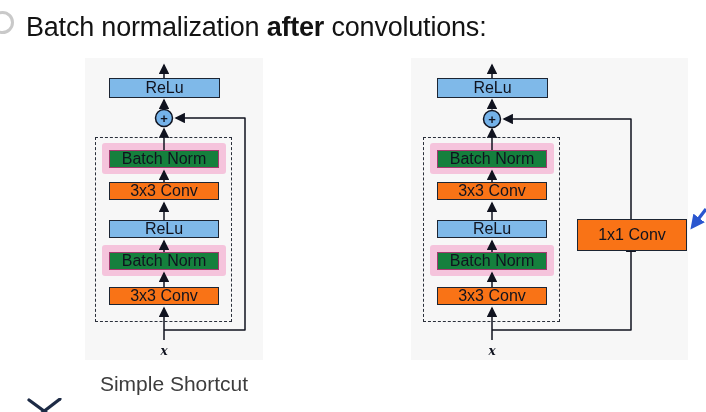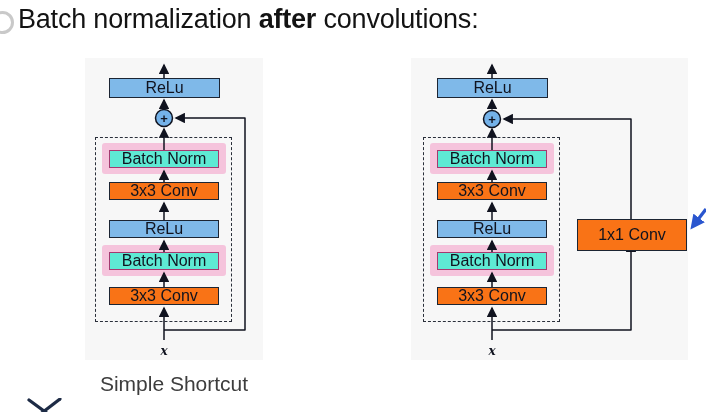--- a/index.html
+++ b/index.html
@@ -5,35 +5,35 @@
   html,body{margin:0;padding:0;background:#fff;}
   .page{
     position:relative;width:706px;height:412px;overflow:hidden;background:#ffffff;
     font-family:"Liberation Sans",sans-serif;
   }
   .bullet{
     position:absolute;left:-9px;top:11px;width:17px;height:17px;border-radius:50%;
     border:3px solid #c9c9c9;background:#fff;
   }
   .title{
-    position:absolute;left:18px;top:4px;margin:0;font-size:27px;font-weight:normal;
+    position:absolute;left:18px;top:4px;margin:8px;font-size:27px;font-weight:normal;
     color:#131313;letter-spacing:-0.2px;white-space:nowrap;
   }
   .title b{font-weight:bold;}
   .panel{position:absolute;background:#f7f7f7;}
   .panel .lines{position:absolute;left:0;top:0;}
   .hl{position:absolute;background:#f5c4dc;border-radius:3px;}
   .box{
     position:absolute;box-sizing:border-box;border:1.5px solid #1c2533;
     display:flex;align-items:center;justify-content:center;
     font-size:16px;color:#10131f;line-height:1;text-align:center;
   }
   .box.relu{background:#7fb9e9;}
   .box.conv{background:#f97316;}
-  .box.bn{background:#5eead4;border-color:#a53a70;}
+  .box.bn{background:#15803d;border-color:#a53a70;}
   .dashed{
     position:absolute;box-sizing:border-box;border:1.6px dashed #2a2f3a;background:transparent;
   }
   .xin{
     position:absolute;font-family:"DejaVu Serif",serif;font-style:italic;font-weight:bold;
     font-size:12px;color:#10131f;text-align:center;
   }
   .caption{
     position:absolute;font-size:21px;color:#3d3d3d;text-align:center;white-space:nowrap;
   }

